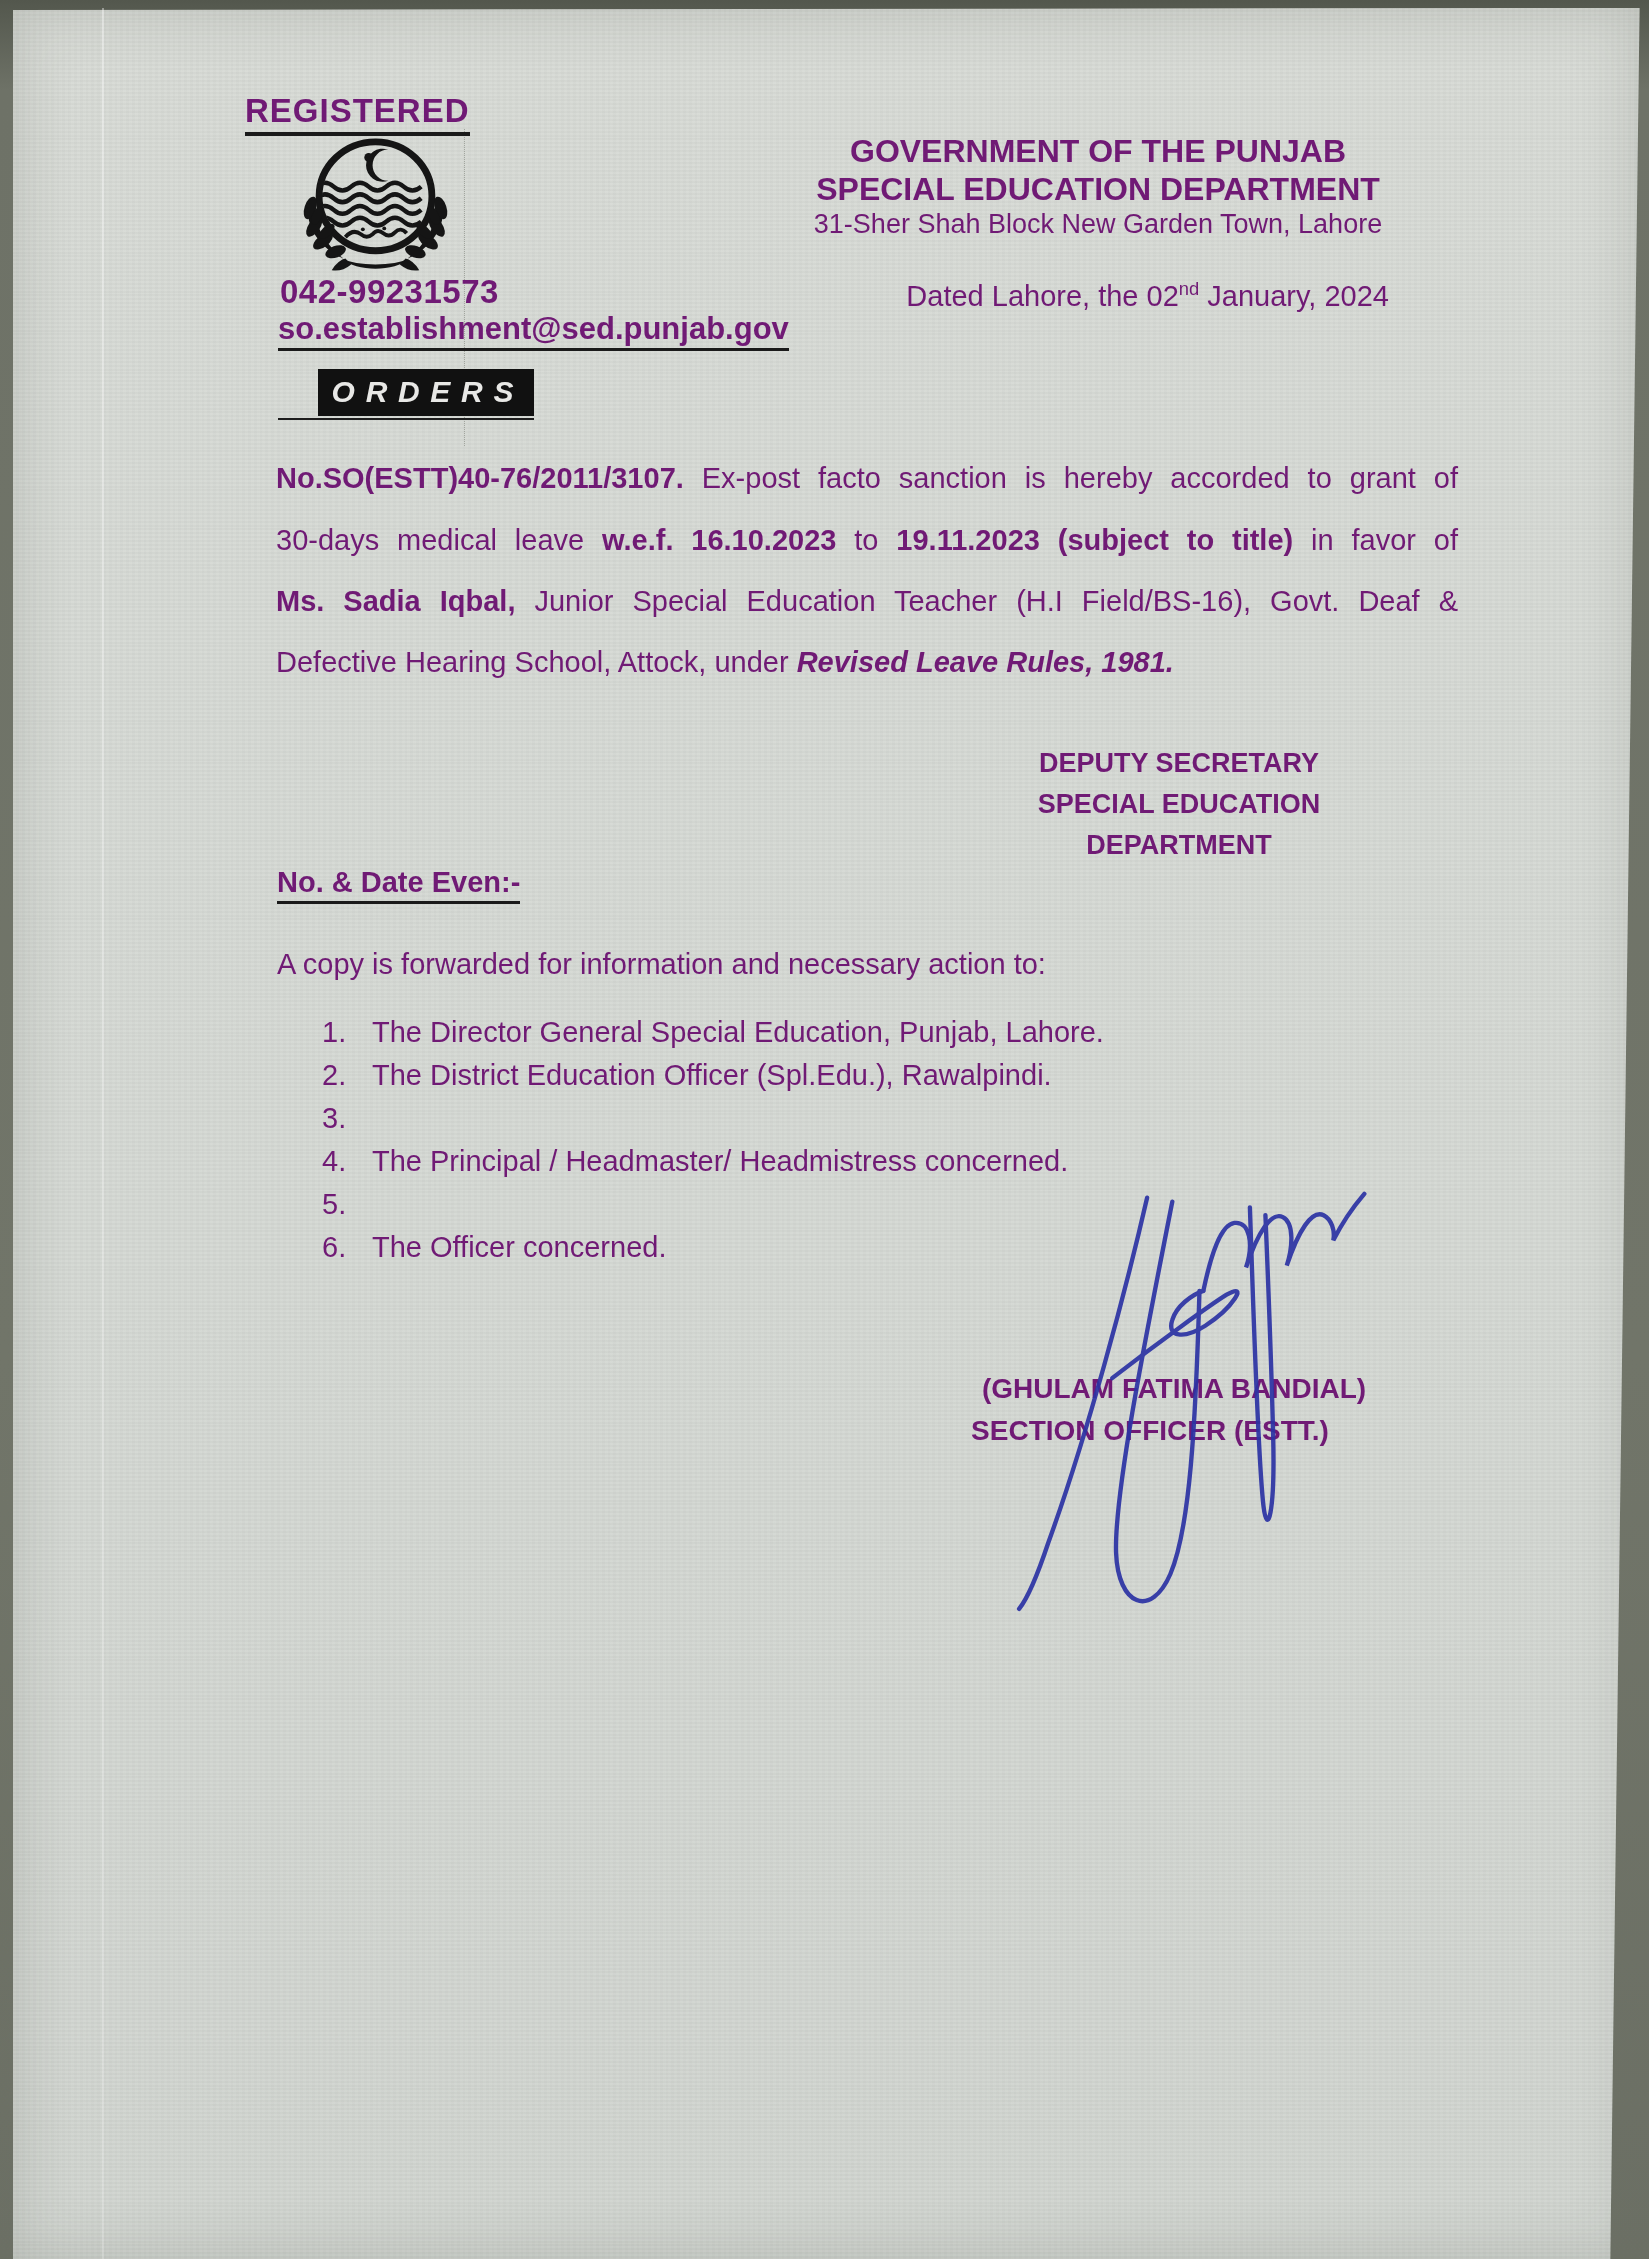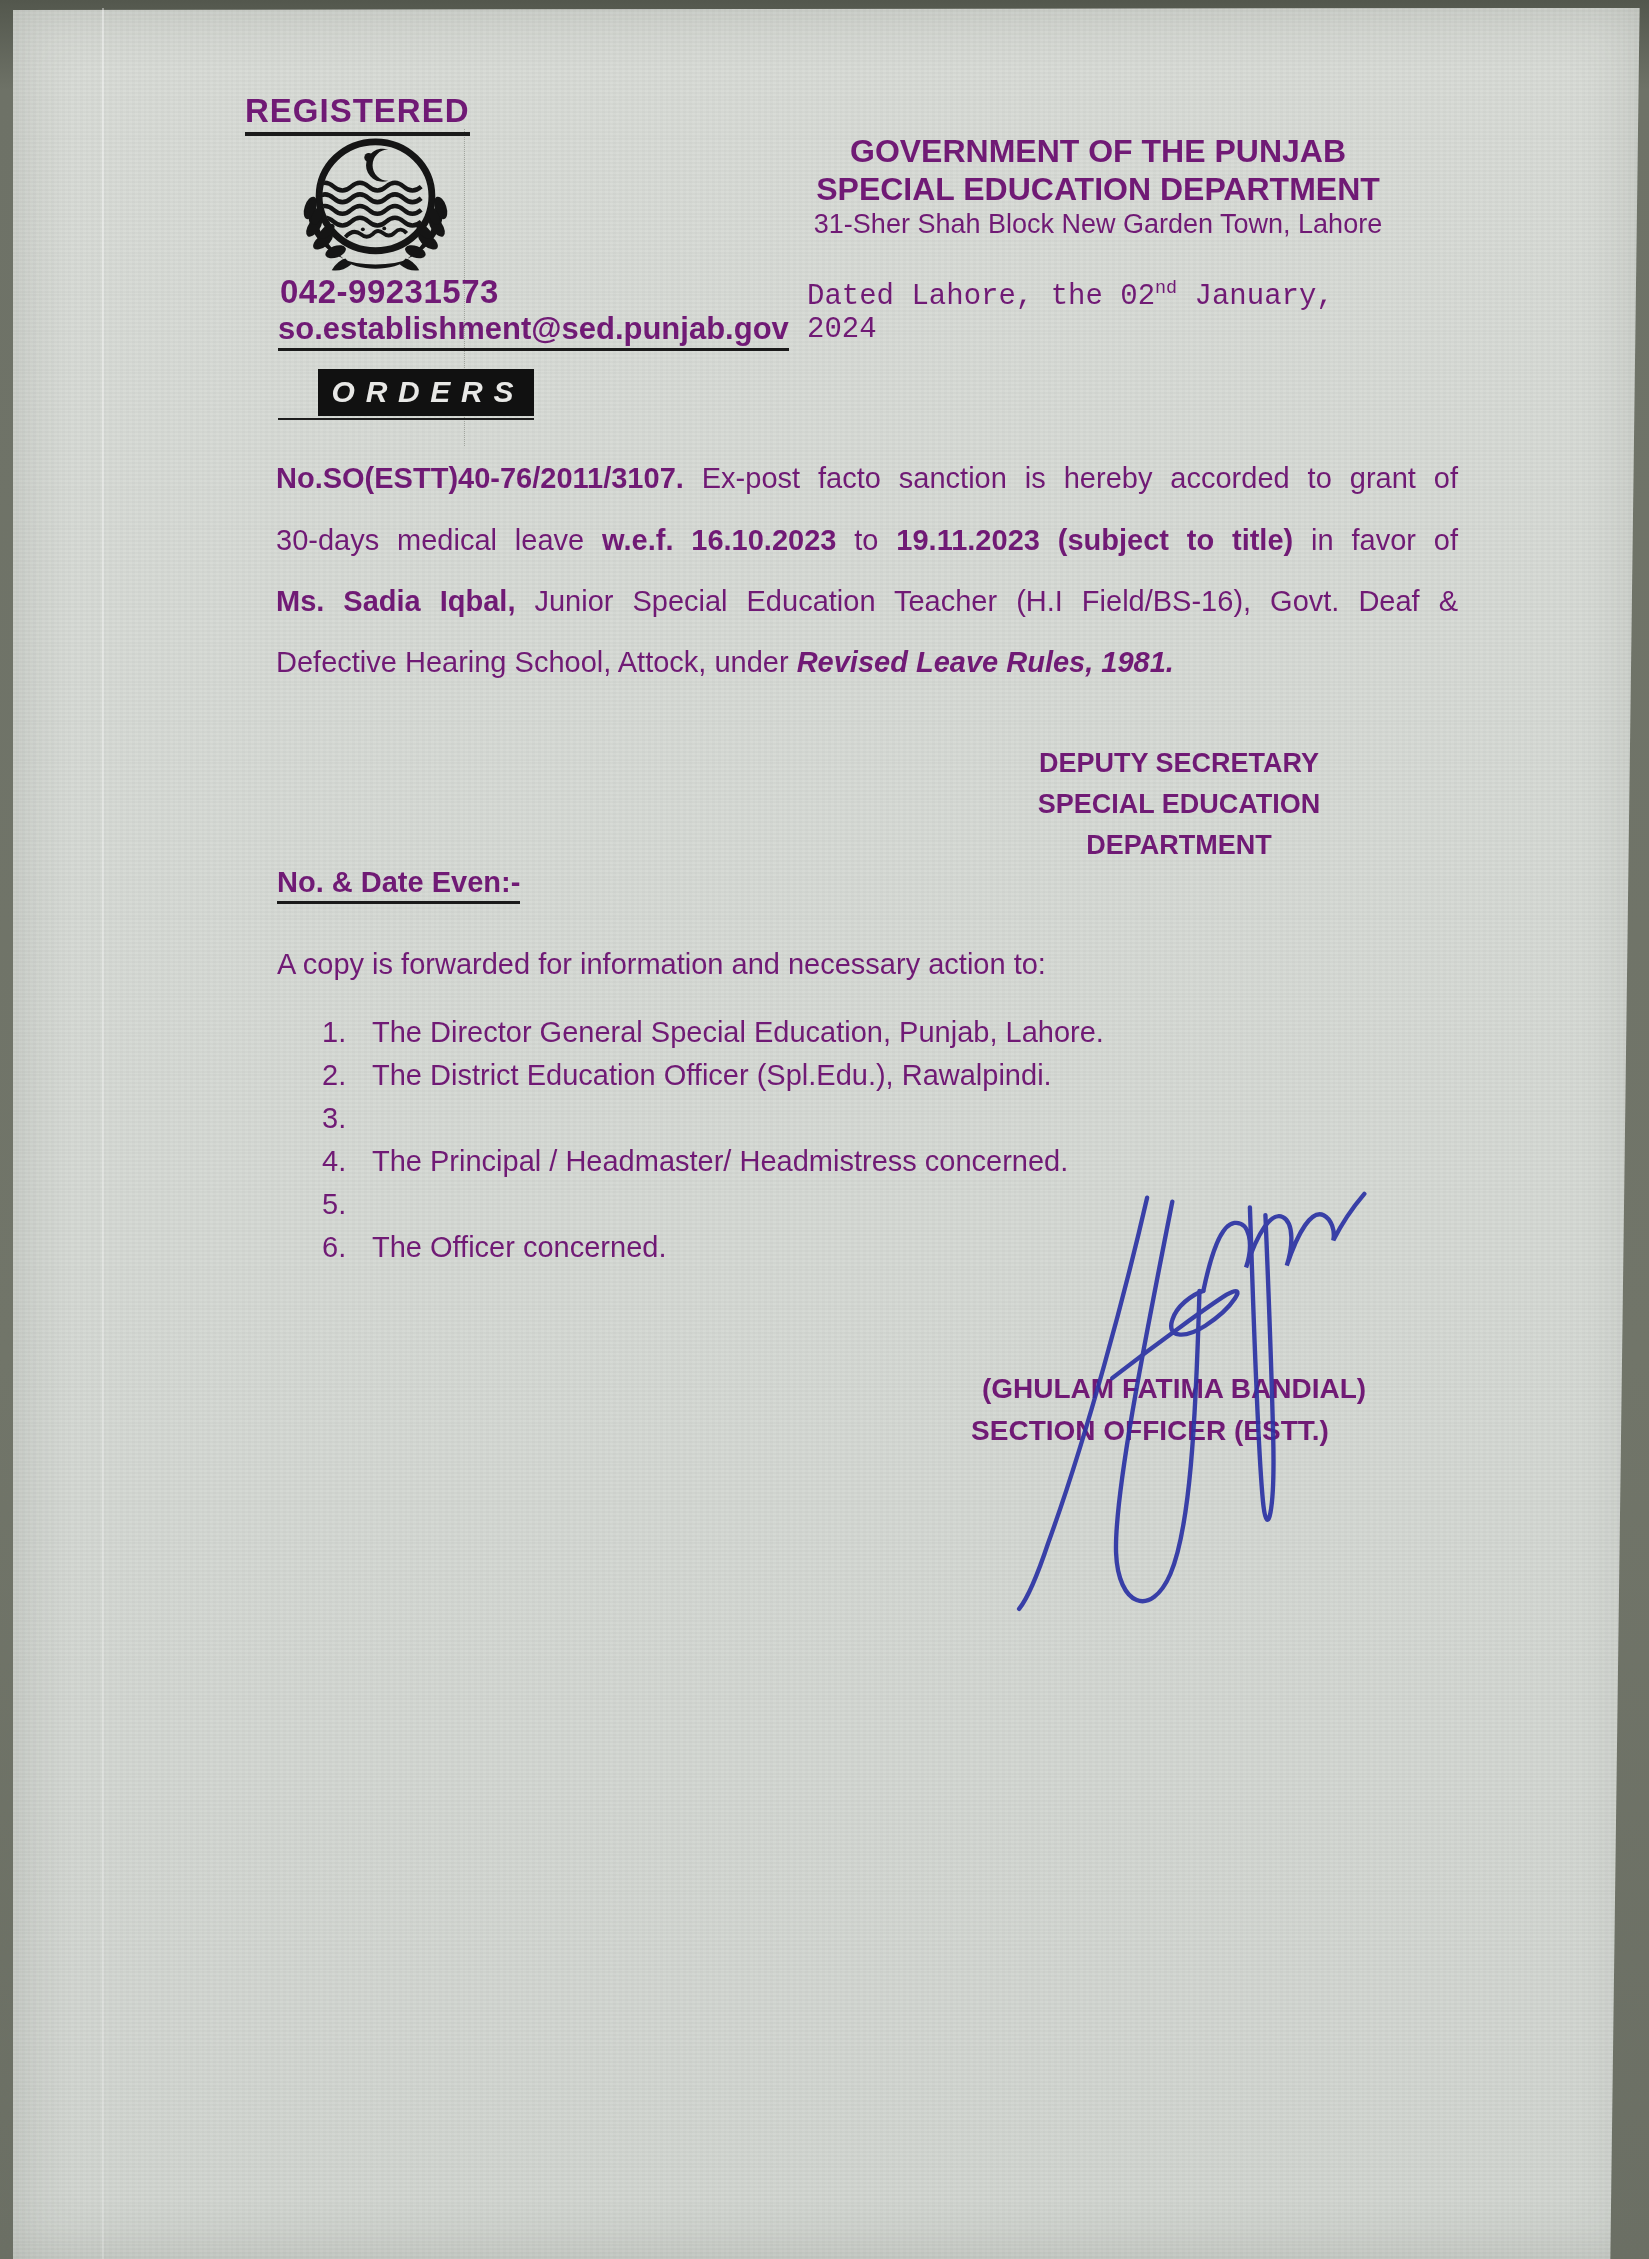--- a/index.html
+++ b/index.html
@@ -27,21 +27,21 @@
   .t{color:#701a75;}
   .registered{left:245px;top:92px;font-size:33px;font-weight:bold;letter-spacing:1px;
     border-bottom:4.9px solid #1a1a1a;padding-bottom:1.9px;}
   .phone{left:280px;top:273px;font-size:33px;font-weight:bold;letter-spacing:0.5px;}
   .email{left:278px;top:311px;font-size:31px;font-weight:bold;
     border-bottom:3.9px solid #1a1a1a;padding-bottom:1px;}
   .hdr-block{left:807px;top:132px;width:582px;text-align:center;}
   .hdr-1{font-size:32px;font-weight:bold;line-height:38px;}
   .hdr-2{font-size:32px;font-weight:bold;line-height:38px;}
   .hdr-addr{font-size:27px;line-height:32px;}
-  .date-line{left:807px;top:278px;width:582px;text-align:left;font-size:29px;font-family:Liberation Mono, monospace;}
+  .date-line{left:807px;top:278px;width:582px;text-align:right;font-size:29px;}
   .date-line sup{font-size:18.4px;}
   .orders-wrap{left:278px;top:369px;border-bottom:2.9px solid #1d1d1d;padding-bottom:2.9px;}
   .orders-box{background:#111;color:#e8e8e6;font-size:30px;font-weight:bold;font-style:italic;
     letter-spacing:10.7px;padding:5.8px 9.7px 6.8px 13.6px;margin-left:40px;}
   .body-line{left:276px;width:1182px;font-size:29px;white-space:nowrap;
     display:flex;justify-content:space-between;}
   .body-line.justify{white-space:normal;text-align:justify;text-align-last:justify;display:block;}
   .b{font-weight:bold;}
   .bi{font-weight:bold;font-style:italic;}
   .dep-block{left:1009px;top:743px;width:340px;text-align:center;font-size:27px;

